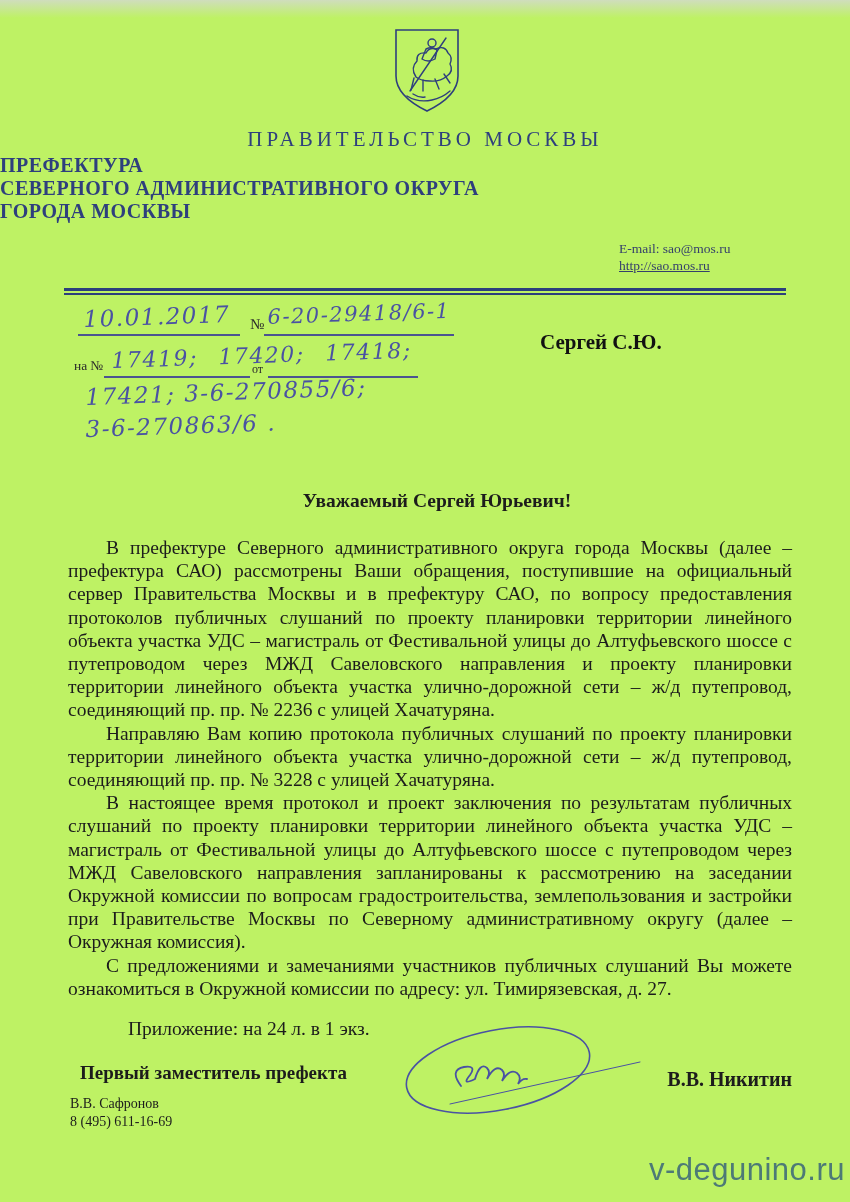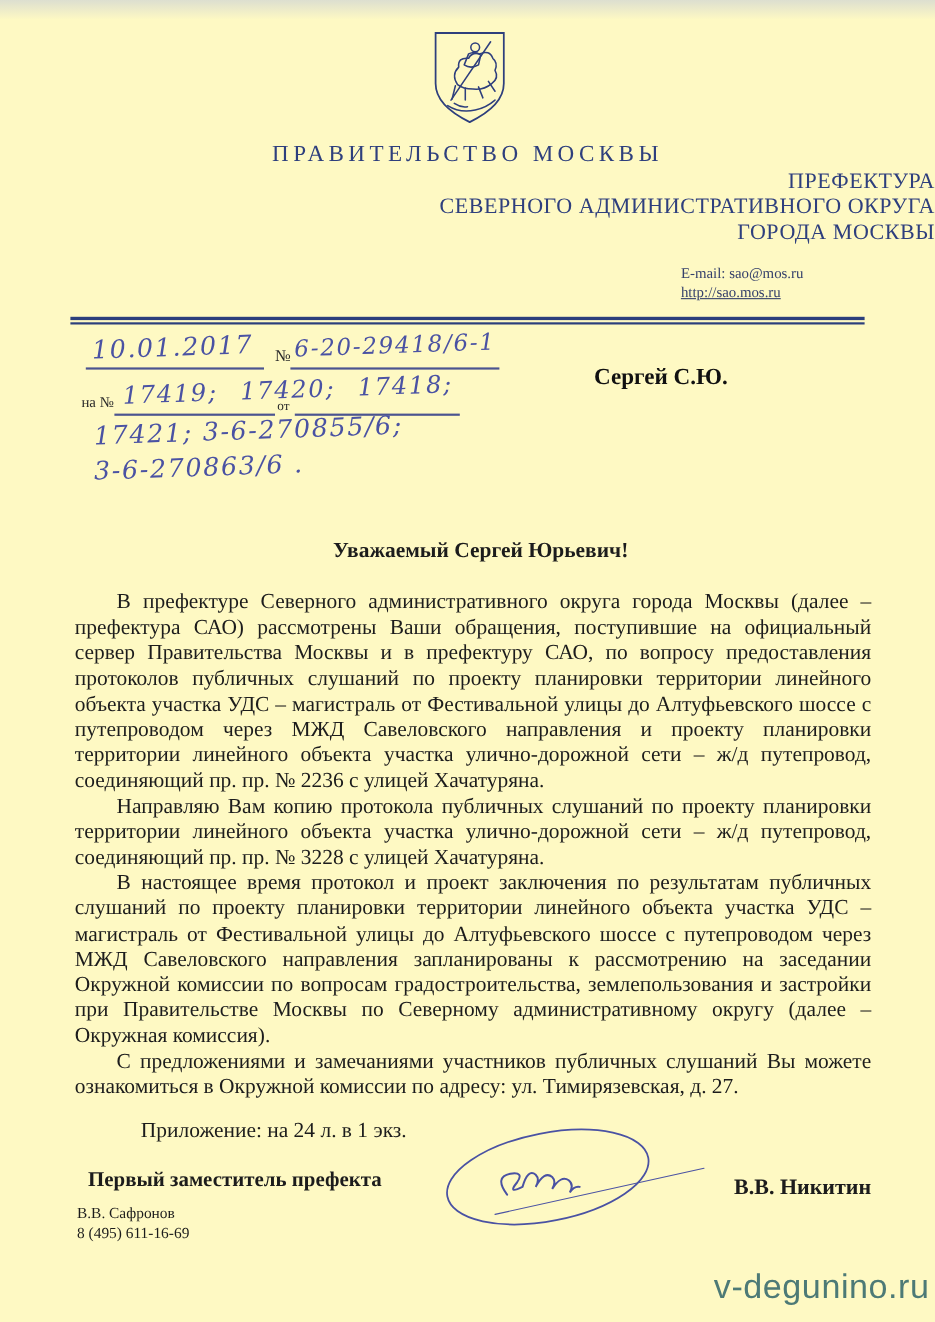--- a/index.html
+++ b/index.html
@@ -10,40 +10,40 @@
     --text-black:#1c1c1c;
     --watermark-teal:#4d7a76;
     --uline:#4b5490;
   }
   *{margin:0;padding:0;box-sizing:border-box;}
   html,body{background:#e9e9e7;}
   .page{
     position:relative;
     width:850px;height:1202px;
     margin:0 auto;
-    background:#fef9c3;
+    background:#bef264;
     overflow:hidden;
     font-family:"Liberation Serif", serif;
     color:var(--text-black);
   }
   .scan-top-band{
     position:absolute;left:0;top:0;width:100%;height:18px;
     background:linear-gradient(#d4d8d3,rgba(252,252,250,0));
     opacity:.8;
   }
   
   .crest{position:absolute;left:389px;top:26px;width:76px;height:90px;color:var(--header-blue);}
   .org-top{
     position:absolute;left:0;top:127px;width:100%;
     text-align:center;font-size:21px;letter-spacing:4px;
     color:var(--header-blue);
   }
   .org-line{
-    position:absolute;left:0;width:100%;text-align:right;
-    font-size:20px;font-weight:normal;letter-spacing:.5px;
+    position:absolute;left:0;width:100%;text-align:left;
+    font-size:20px;font-weight:bold;letter-spacing:.5px;
     color:var(--header-blue);
   }
   .org-line.l1{top:154px;}
   .org-line.l2{top:177px;}
   .org-line.l3{top:200px;}
   .addr-block{
     position:absolute;left:68px;top:234px;
     font-size:13.5px;line-height:17px;color:var(--addr-blue);
   }
   .contact-block{

